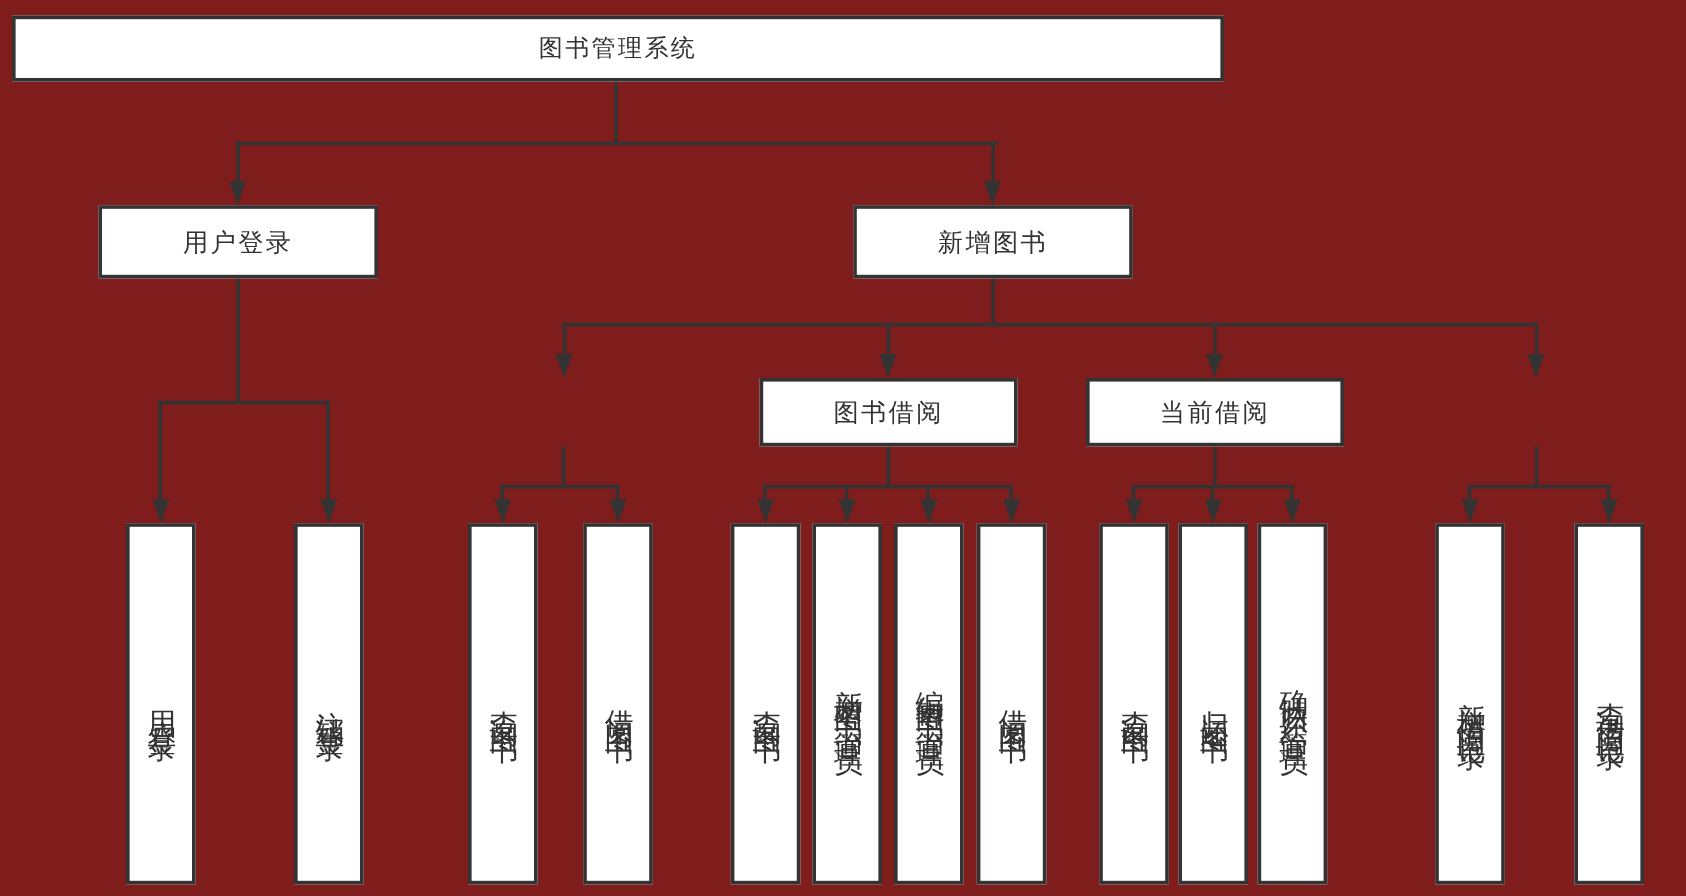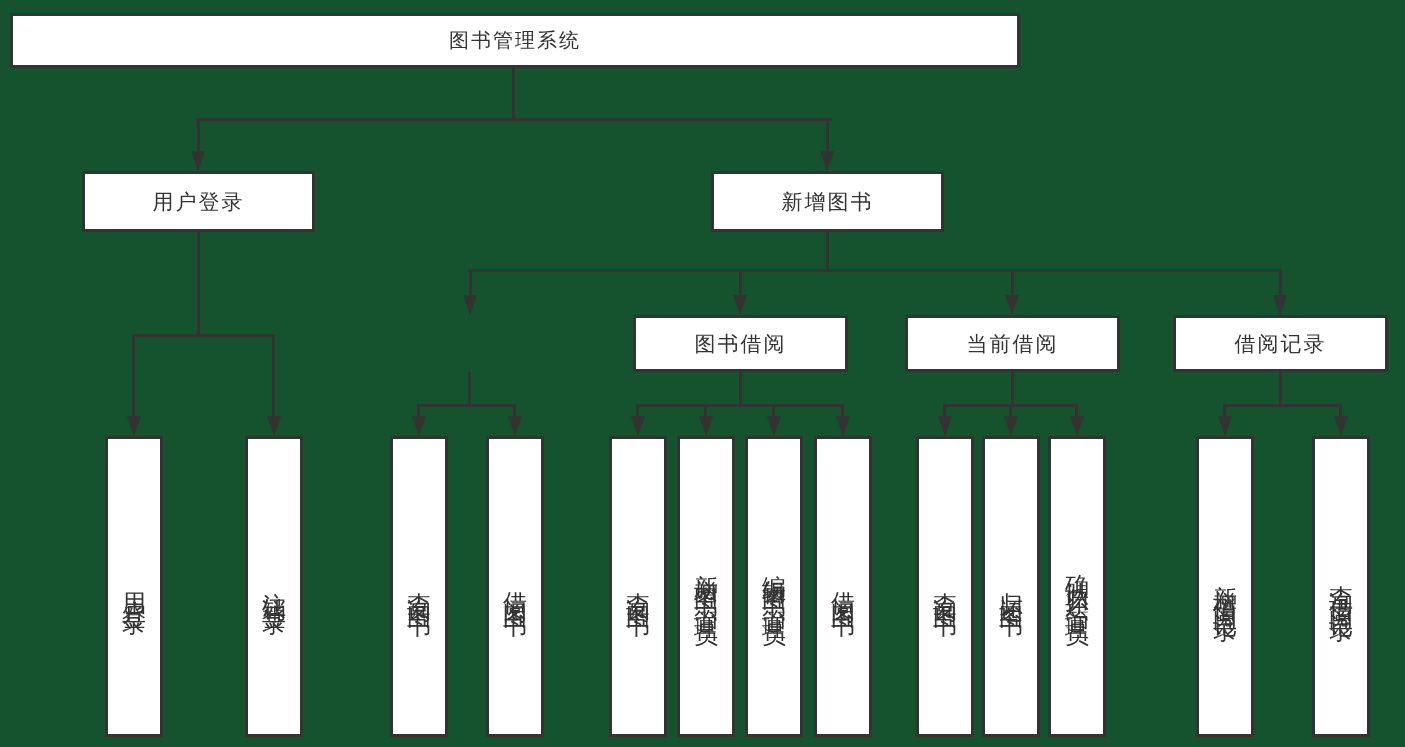--- a/index.html
+++ b/index.html
@@ -1,17 +1,17 @@
 <!DOCTYPE html>
 <html><head>
 <meta charset="utf-8">
 <style>
   html,body { margin:0; padding:0; background:#fff; }
   .stage {
-    position:relative; width:1405px; height:747px; background:#14532d;
+    position:relative; width:1405px; height:747px; background:#7f1d1d;
     font-family:"Liberation Sans","DejaVu Sans",sans-serif; color:#333333;
     overflow:hidden;
   }
   .box {
     position:absolute; box-sizing:border-box; background:#ffffff;
     border:3px solid #333333; display:flex; align-items:center; justify-content:center;
     z-index:2;
   }
   .hbox { font-size:21px; letter-spacing:2px; }
   .root-box { font-size:20px; }
@@ -45,23 +45,20 @@
   </div>
   <div class="box hbox" style="left:711px;top:171px;width:233px;height:61px">
     <span>新增图书</span>
   </div>
 
   <div class="box hbox" style="left:905px;top:315px;width:215px;height:57px">
     <span>当前借阅</span>
   </div>
   <div class="box hbox" style="left:633px;top:315px;width:215px;height:57px">
     <span>图书借阅</span>
-  </div>
-  <div class="box hbox" style="left:1173px;top:315px;width:215px;height:57px">
-    <span>借阅记录</span>
   </div>
 
   <div class="box vbox" style="left:105px;top:436px;width:58px;height:301px">
     <span>用户登录</span>
   </div>
   <div class="box vbox" style="left:245px;top:436px;width:58px;height:301px">
     <span>注销登录</span>
   </div>
 
   <div class="box vbox" style="left:390px;top:436px;width:58px;height:301px">

